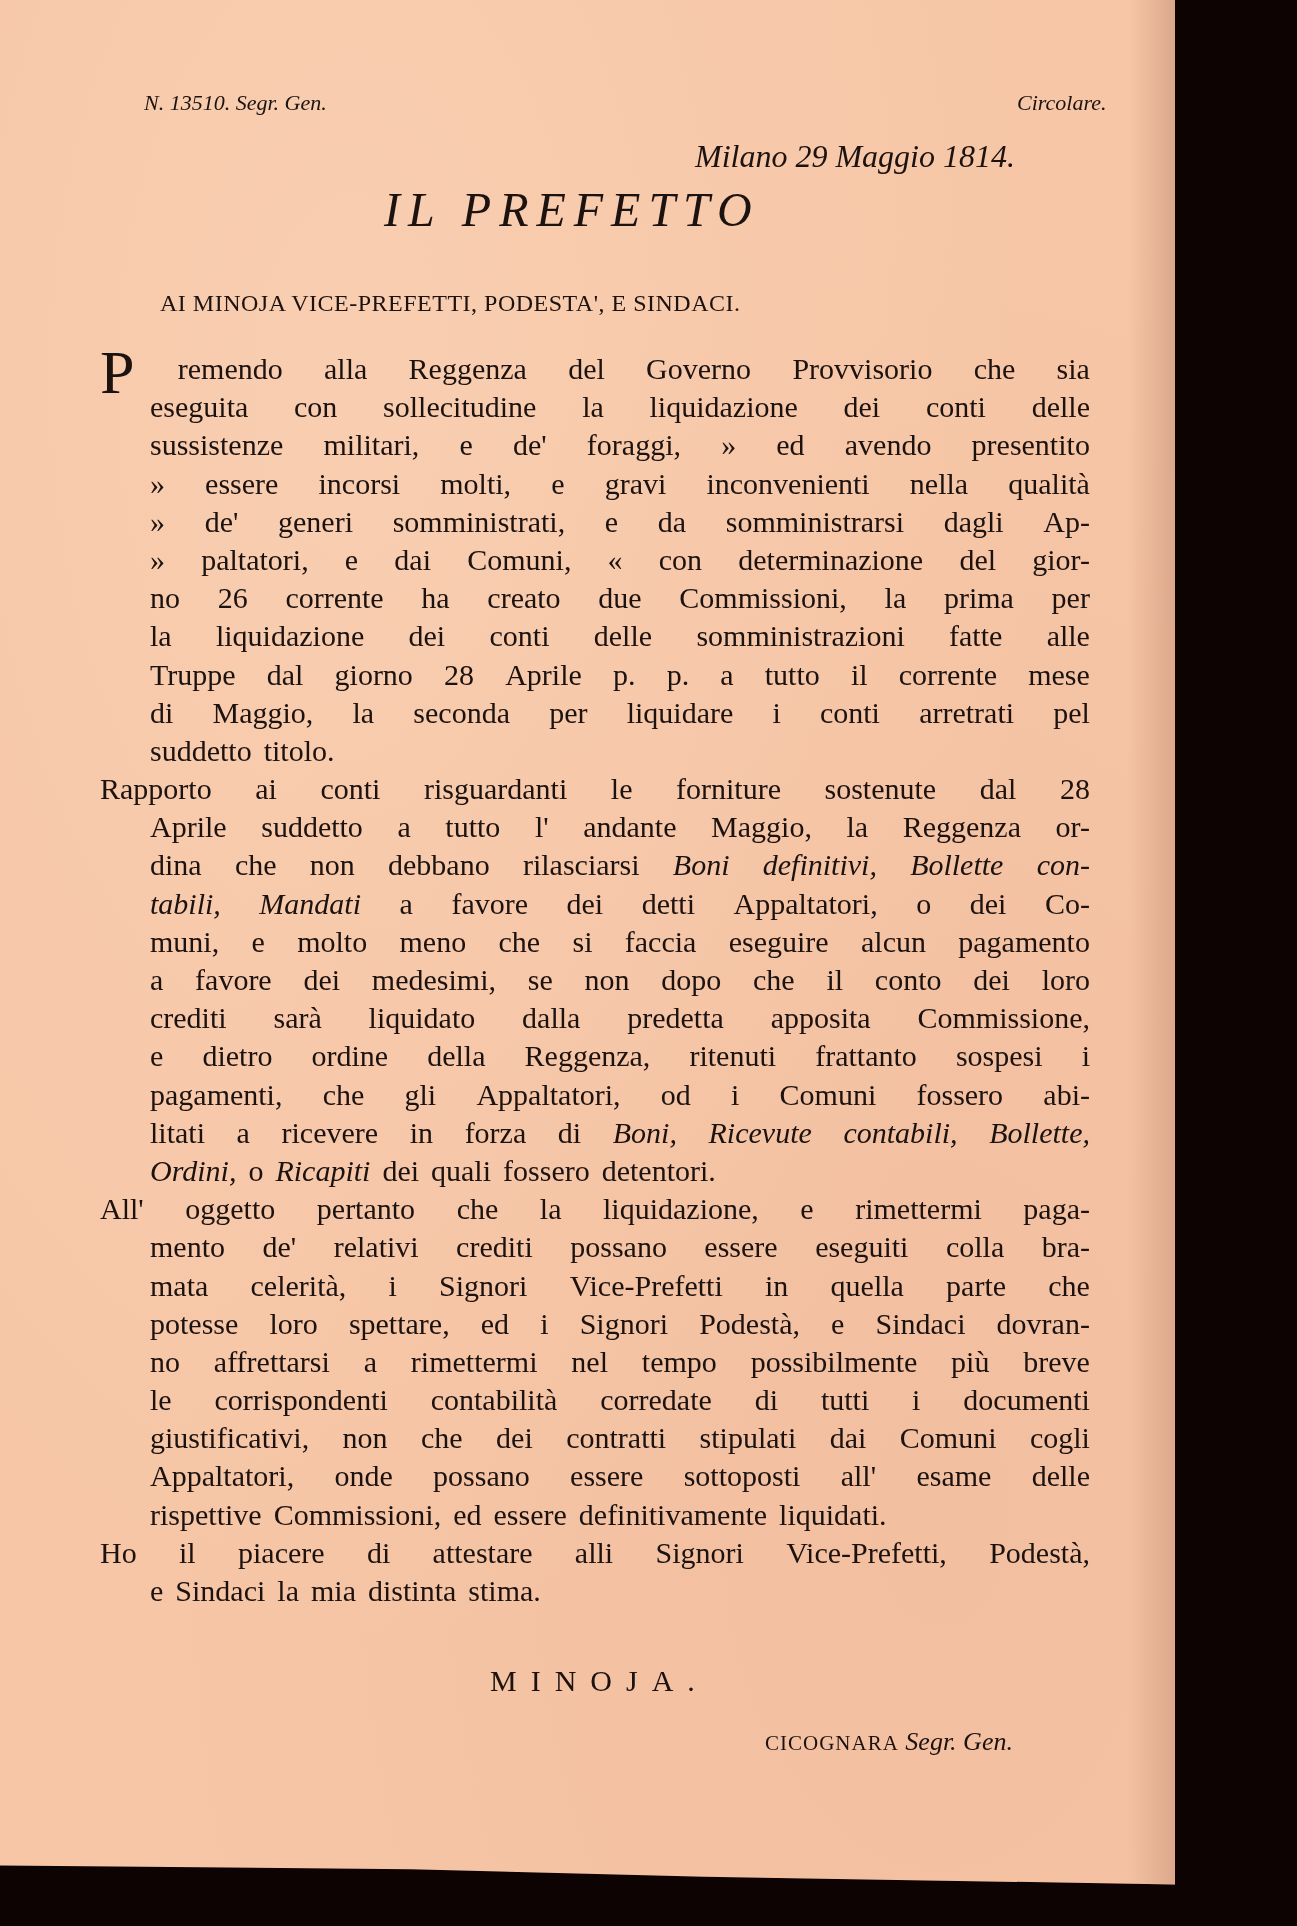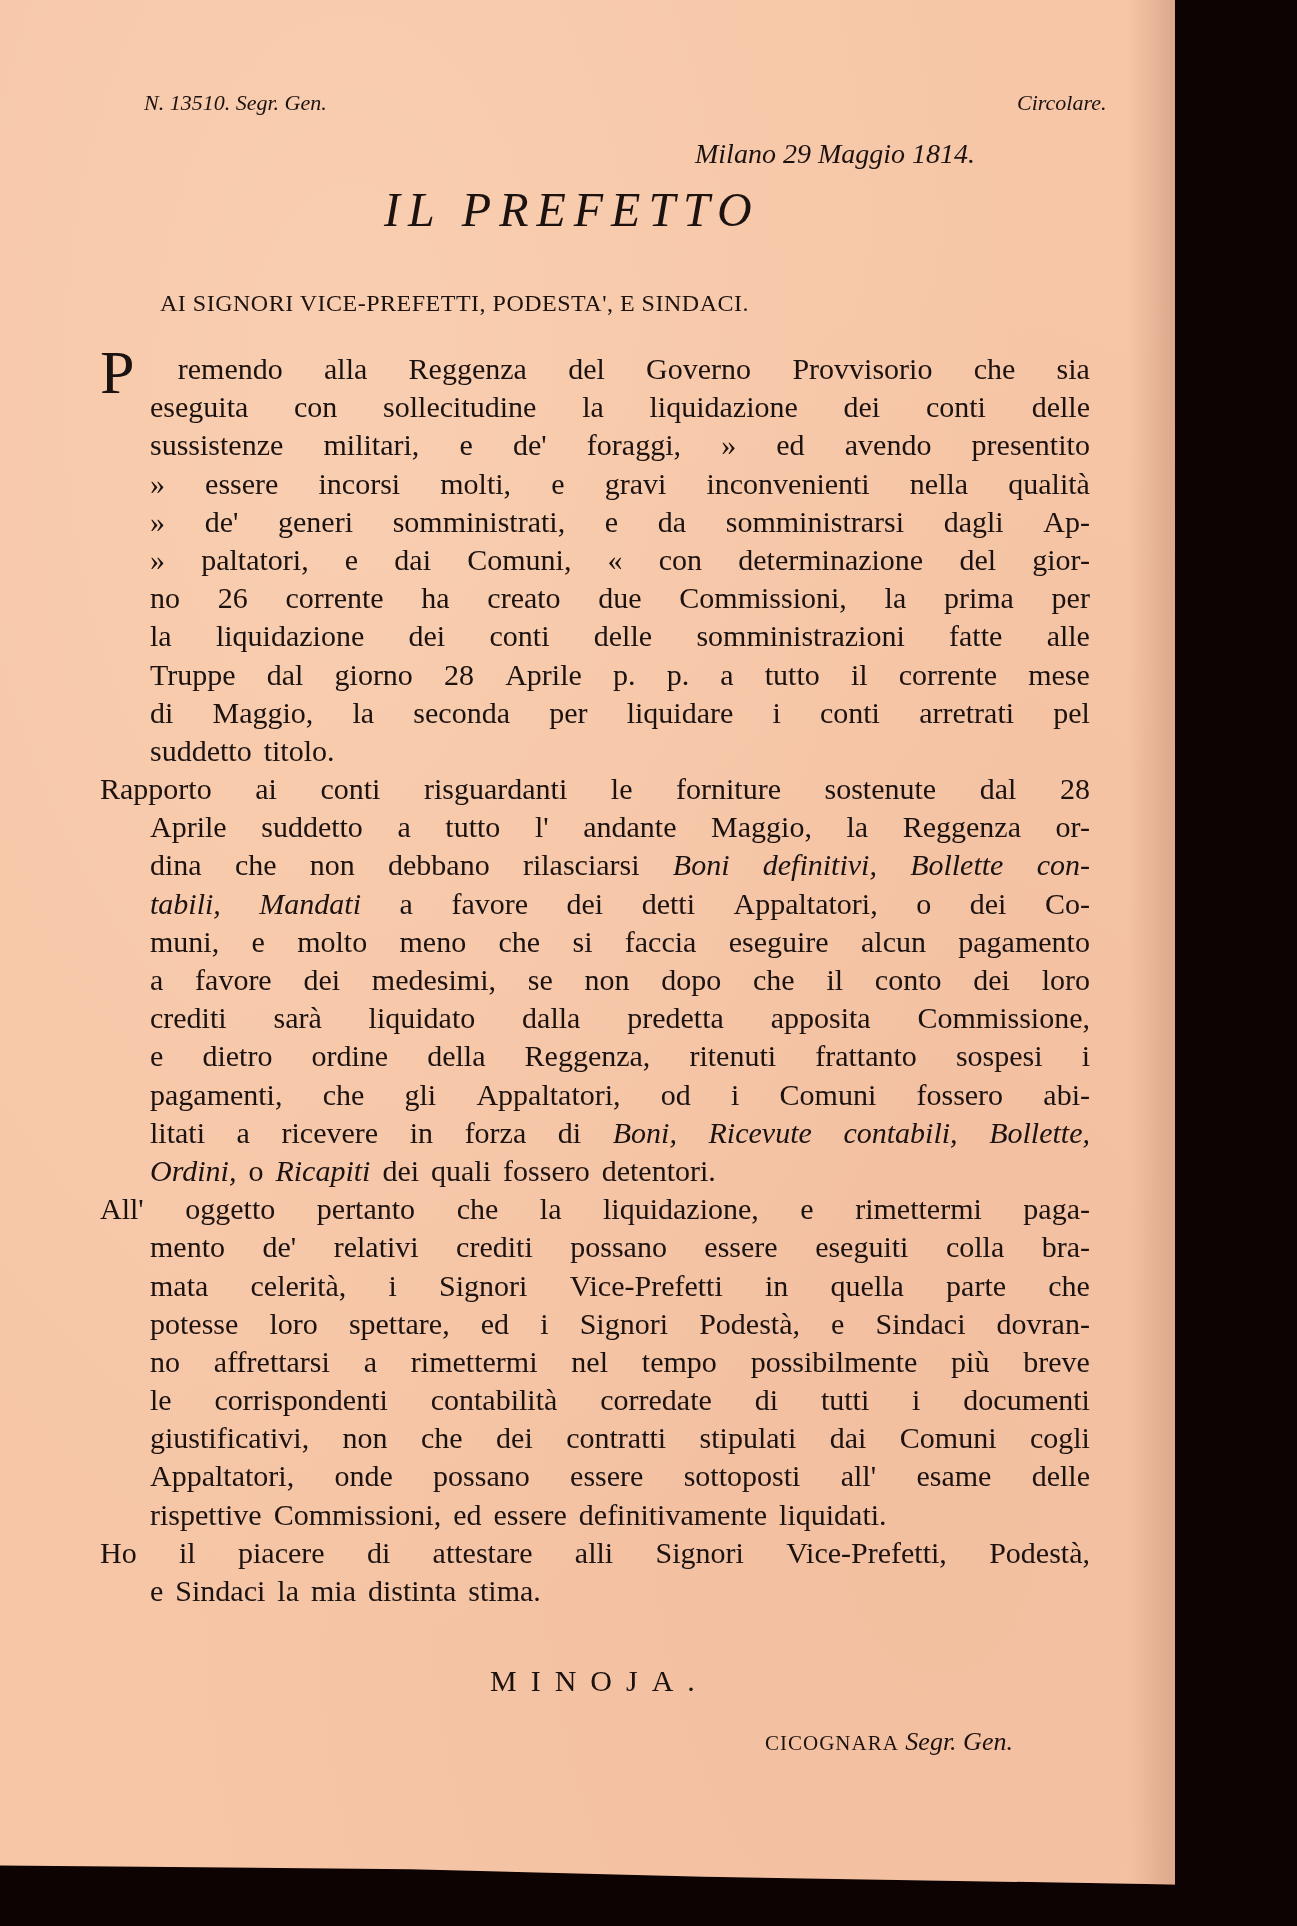--- a/index.html
+++ b/index.html
@@ -15,21 +15,21 @@
       background: #f6c6a6;
       background-image:
         radial-gradient(ellipse at 30% 20%, rgba(255,220,195,0.35), transparent 60%),
         radial-gradient(ellipse at 80% 80%, rgba(230,170,140,0.25), transparent 60%),
         linear-gradient(90deg, rgba(200,140,110,0.0) 96%, rgba(170,110,90,0.35) 100%);
       clip-path: polygon(0 0, 100% 0, 100% 99.6%, 60% 99.2%, 35% 98.8%, 0 98.6%);
     }
     .abs { position: absolute; white-space: nowrap; }
     .ref { left: 144px; top: 90px; font-size: 22px; font-style: italic; }
     .circ { left: 1017px; top: 90px; font-size: 22px; font-style: italic; }
-    .date { left: 695px; top: 138px; font-size: 28px; font-style: italic; }
+    .date { left: 695px; top: 138px; font-size: 32px; font-style: italic; }
     .title { left: 384px; top: 182px; font-size: 48px; letter-spacing: 8px; font-style: italic; }
     .dept { left: 300px; top: 240px; font-size: 24px; font-style: italic; letter-spacing: 4px; }
     .addr { left: 160px; top: 290px; font-size: 24px; letter-spacing: 0.5px; }
 
     .body-text { position: absolute; left: 100px; top: 350px; width: 990px; }
     .line {
       height: 38.2px; line-height: 38px; font-size: 30px;
       display: flex; justify-content: space-between; white-space: nowrap;
       padding-left: 50px;
     }
@@ -46,21 +46,21 @@
 </head>
 <body>
 
 <div class="page">
 
   <div class="abs ref">N. 13510. Segr. Gen.</div>
   <div class="abs circ">Circolare.</div>
   <div class="abs date">Milano 29 Maggio 1814.</div>
 
   <div class="abs title">IL PREFETTO</div>
-  <div class="abs addr">AI SIGNORI VICE-PREFETTI, PODESTA', E SINDACI.</div>
+  <div class="abs addr">AI MINOJA VICE-PREFETTI, PODESTA', E SINDACI.</div>
 
   <div class="body-text" id="body-lines">
       <div class="line first" style="justify-content: space-between;">
         <span class="dropcap">P</span>
         <span>remendo</span>
         <span>alla</span>
         <span>Reggenza</span>
         <span>del</span>
         <span>Governo</span>
         <span>Provvisorio</span>

